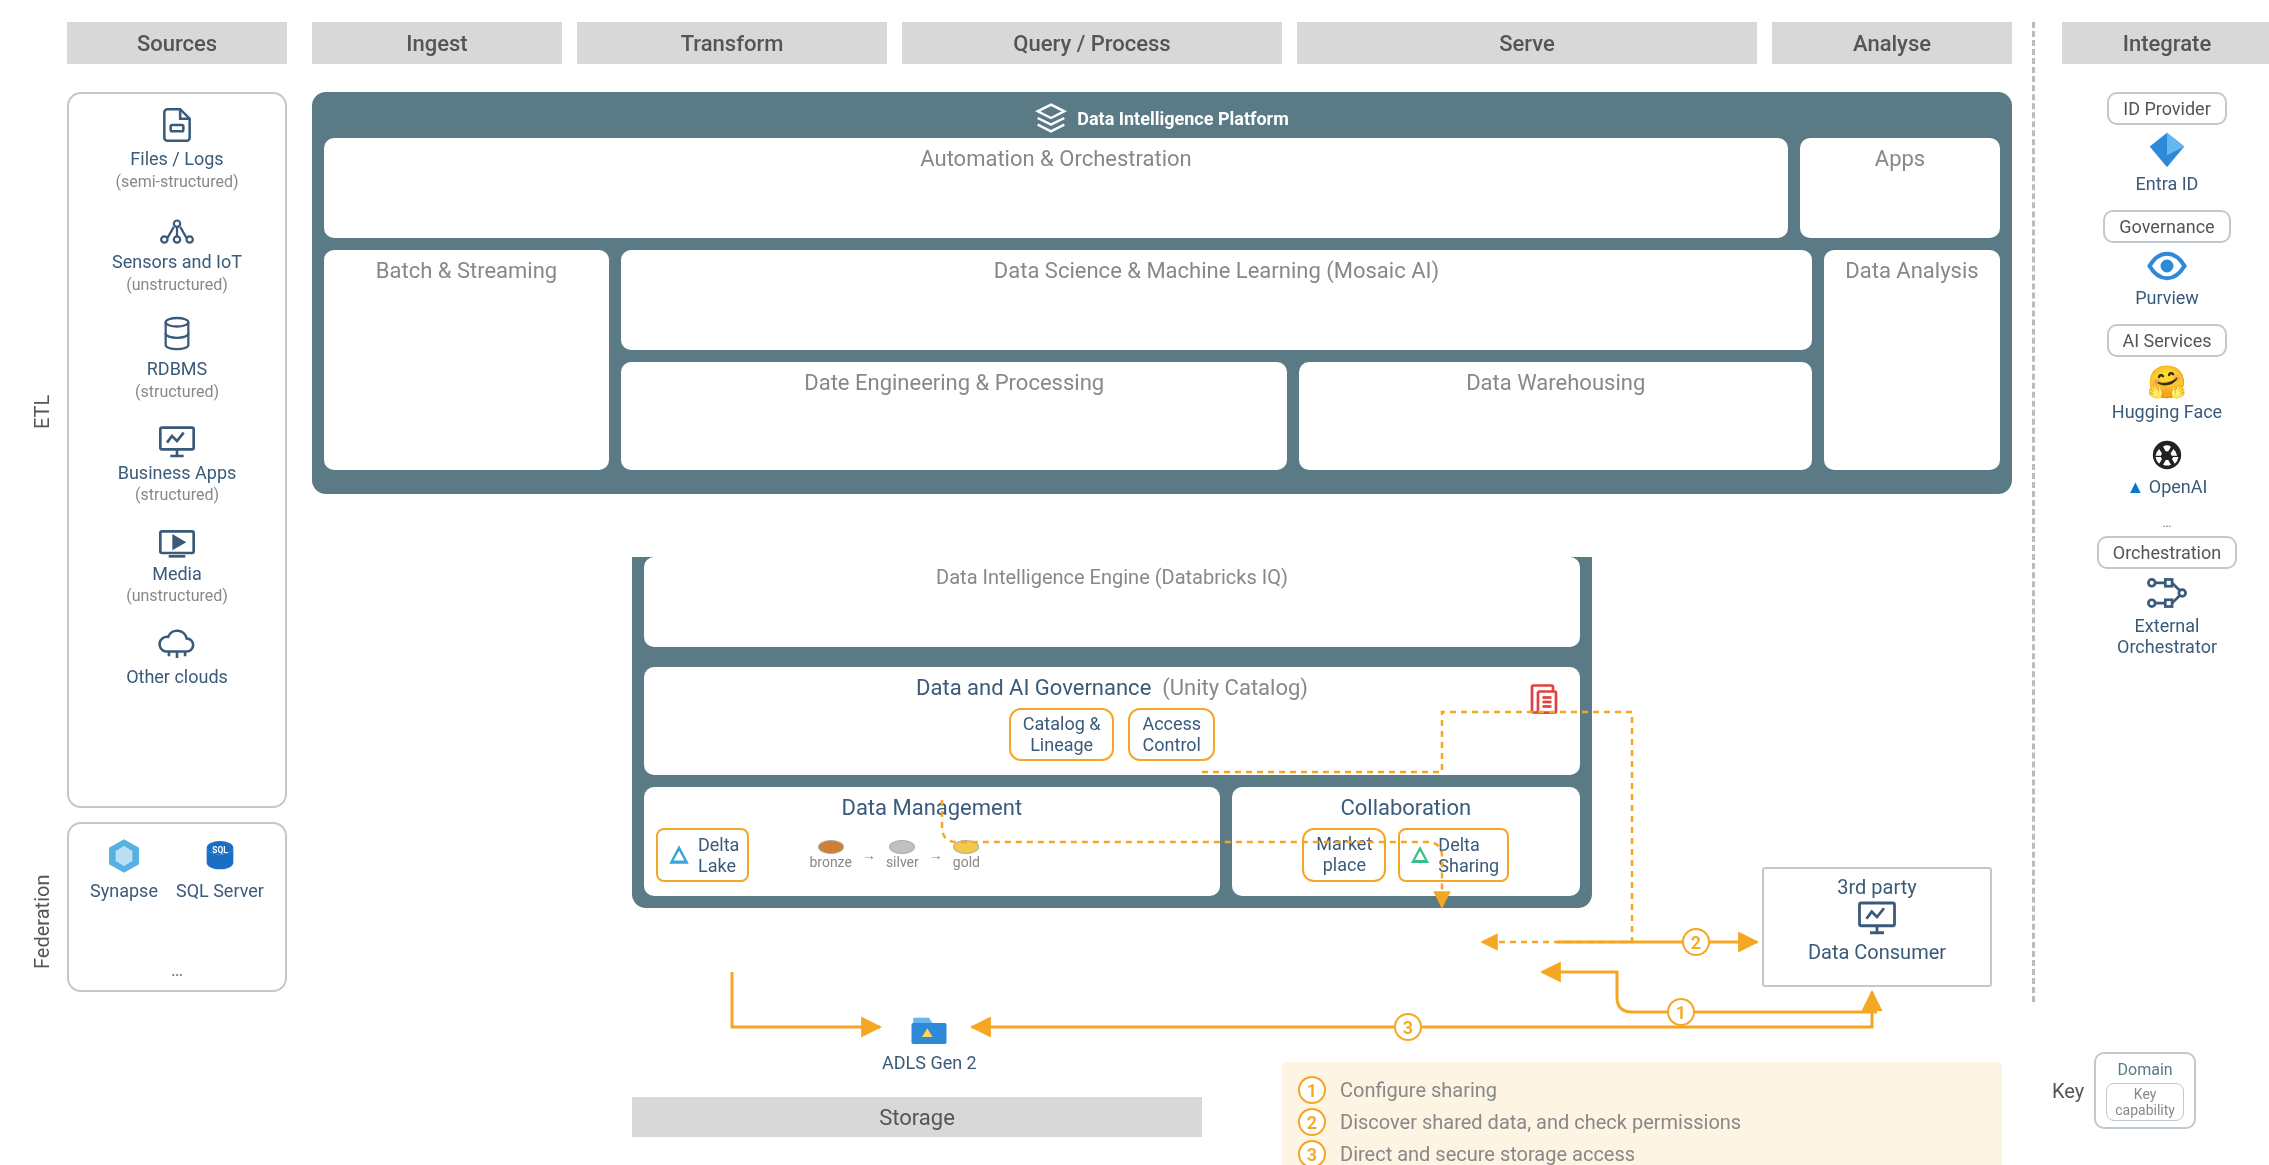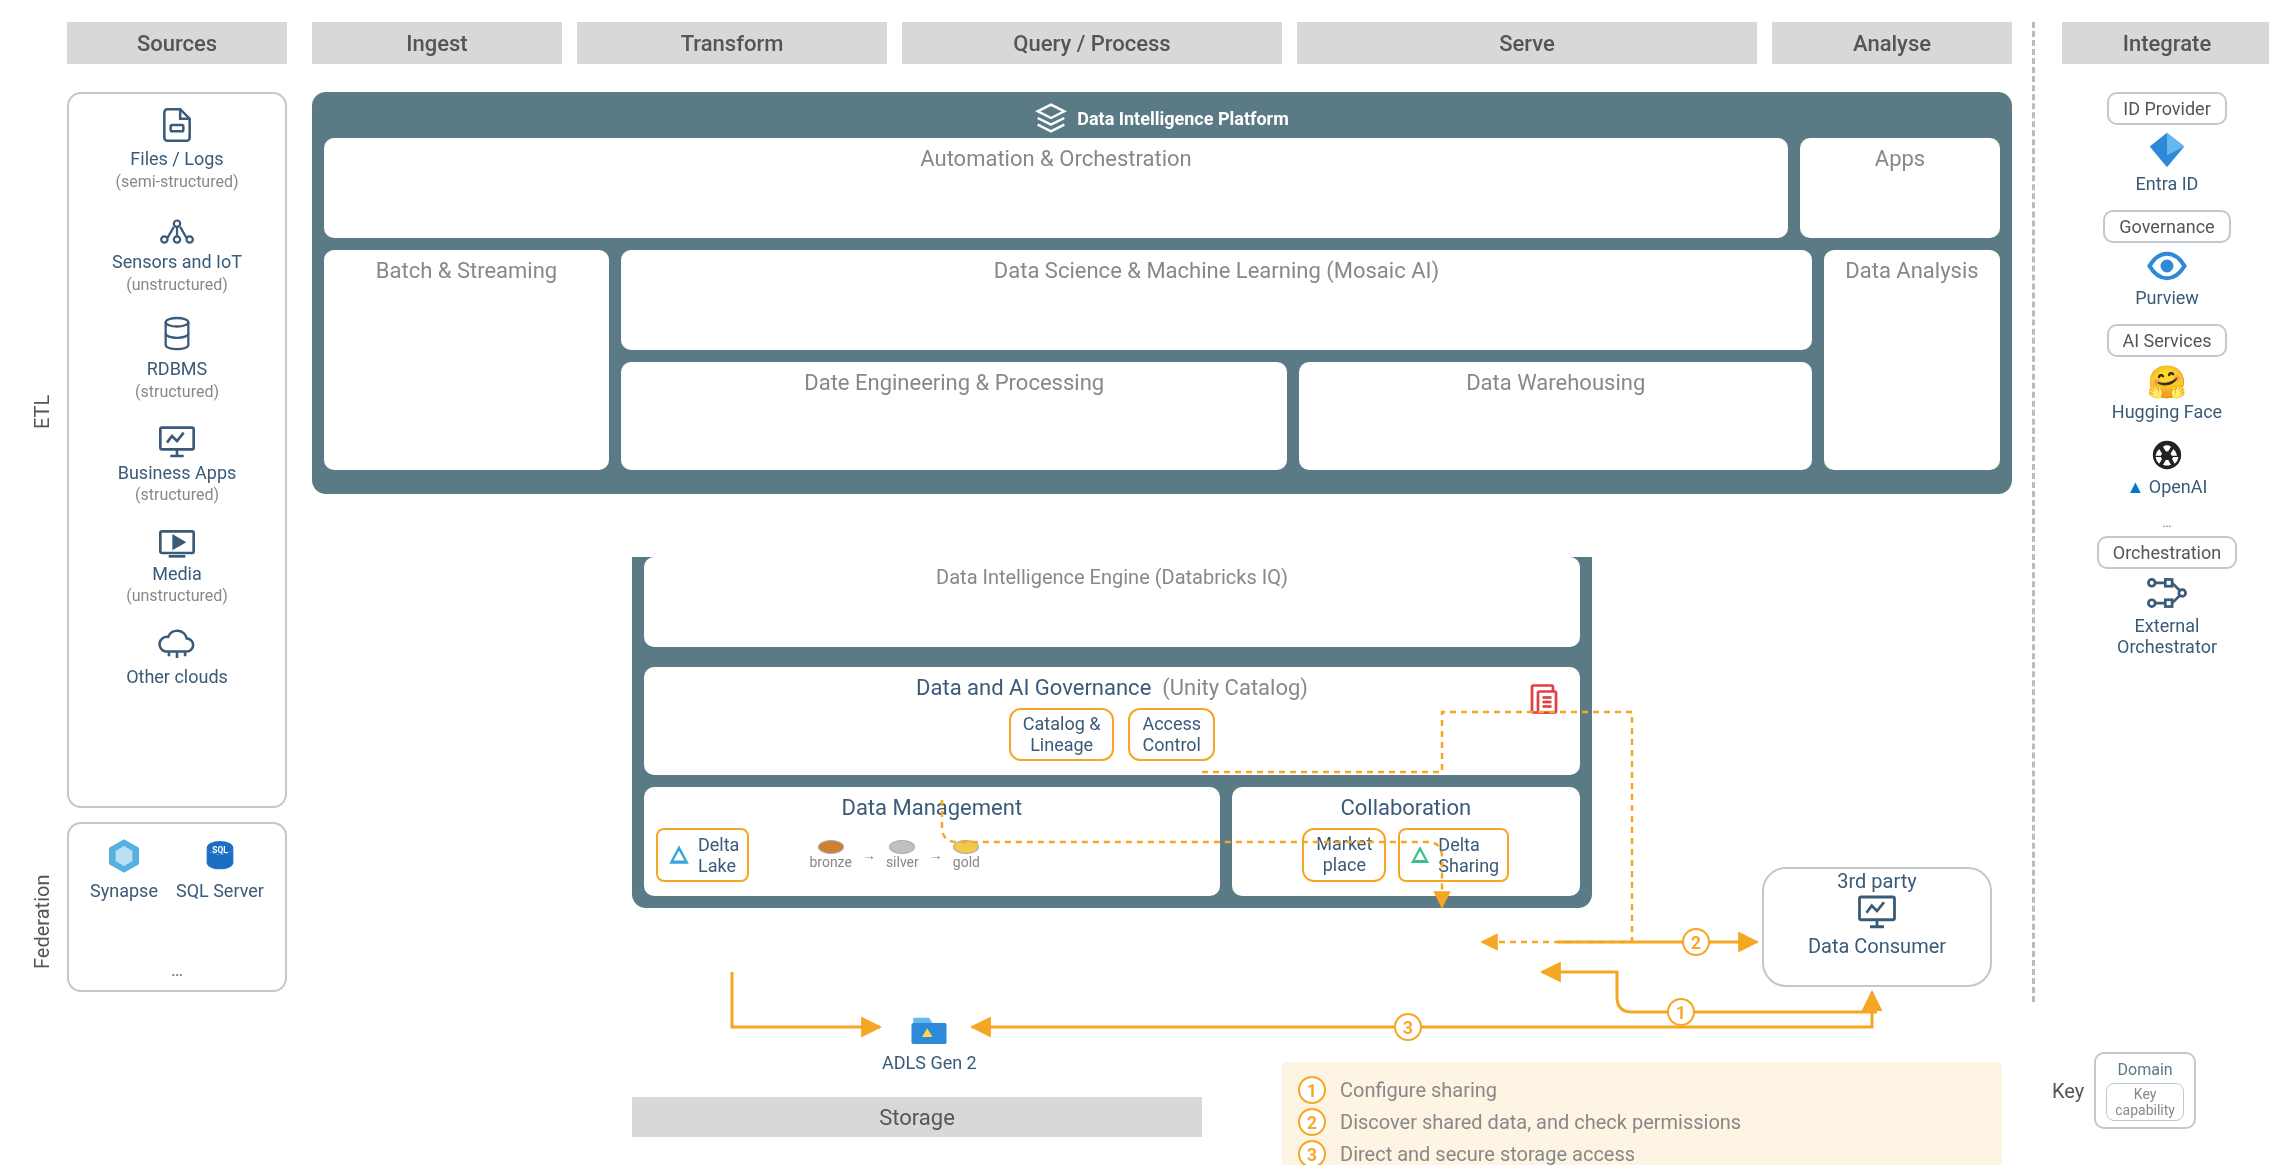--- a/index.html
+++ b/index.html
@@ -175,24 +175,25 @@
   .disk.bronze{ background:#cd7f32;} .disk.silver{background:#c0c0c0;} .disk.gold{background:#f2c94c;}
   .arrow-r { color:#888; font-size:14px; align-self:center;}
   
   .third-party {
     position:absolute;
     left: 1750px;
     top: 855px;
     width: 230px;
     height: 120px;
     border: 2px solid var(--border-light);
-    border-radius: 24px;
+    border-radius: 3px;
     text-align:center;
     color: var(--blue-text);
     font-size:20px;
+    padding-top:6px;
   }
   
   .storage-bar {
     position:absolute;
     left: 620px;
     top:1085px;
     width:570px; height:40px;
     background: var(--grey-bg);
     display:flex; align-items:center; justify-content:center;
     font-size:22px; color:#555;

